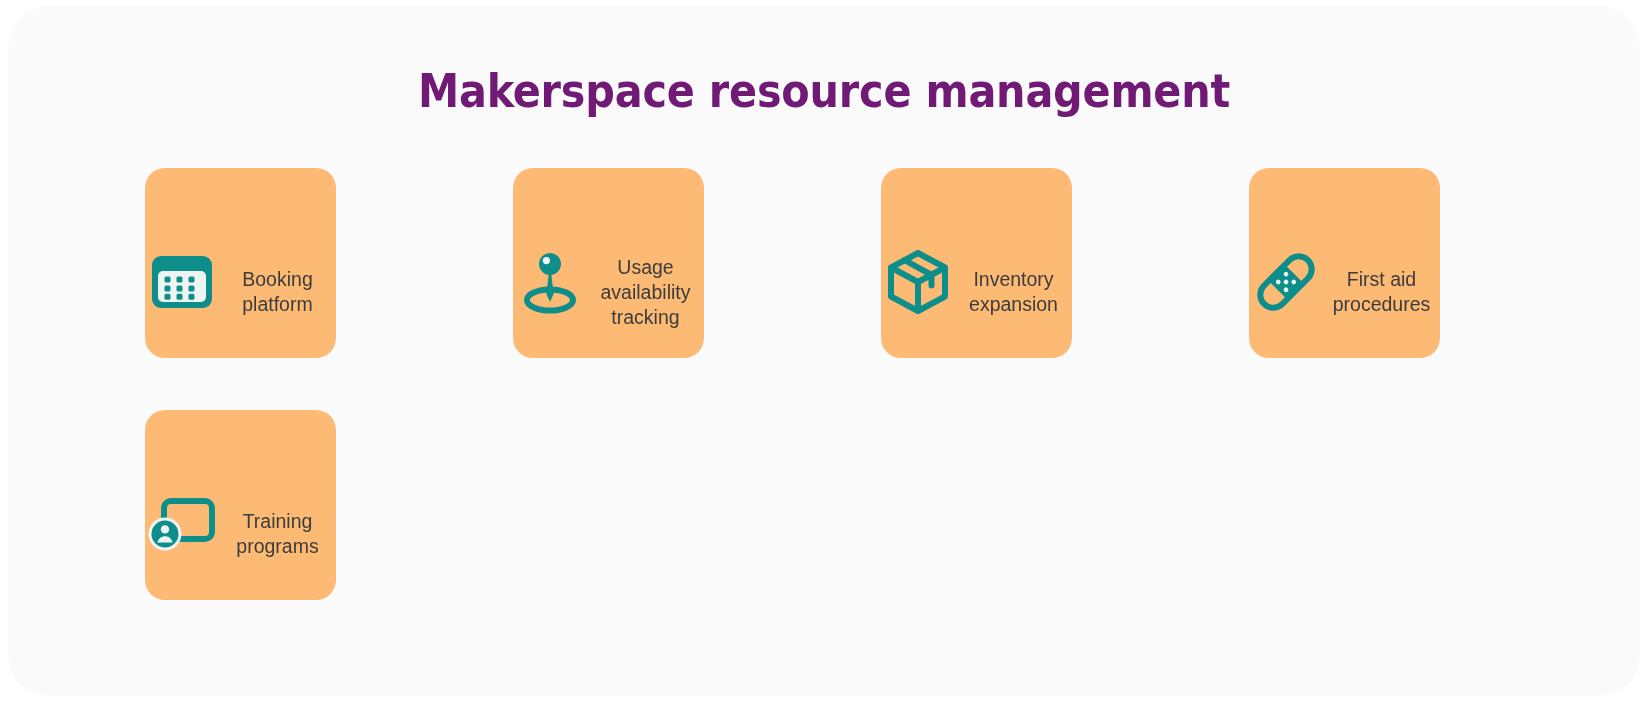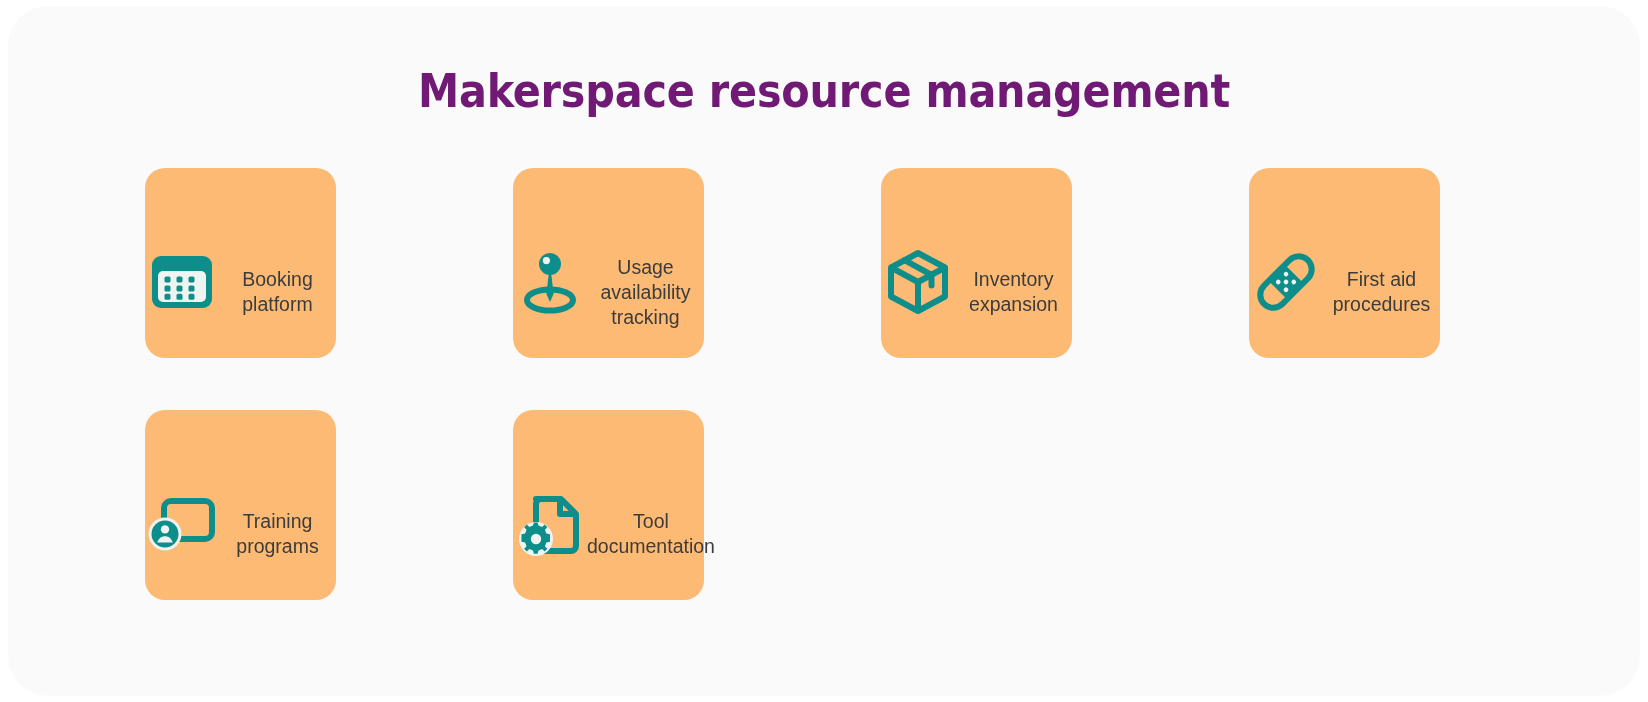--- a/index.html
+++ b/index.html
@@ -171,28 +171,15 @@
           <circle cx="20" cy="47" r="16.5" fill="#eef4f2"></circle>
           <circle cx="20" cy="47" r="13.5" fill="#0d8e8a"></circle>
           <circle cx="20" cy="42.4" r="4.2" fill="#eef4f2"></circle>
           <path d="M12.3 55.5 C13.6 51.2 16.5 49.2 20 49.2 C23.5 49.2 26.4 51.2 27.7 55.5 Z" fill="#eef4f2"></path>
         </svg>
       </span>
       <span class="card-label">Training
 programs</span>
     </div>
 
-    <div class="card">
-      <span class="card-icon">
-        <svg width="74" height="74" viewBox="0 0 74 74">
-          <path d="M23 12 L48 12 L63 27 L63 59 C63 62 60.8 64 58 64 L28 64 C25.2 64 23 62 23 59 L23 17 C23 14 25.2 12 28 12 Z" fill="none" stroke="#0d8e8a" stroke-width="6" stroke-linejoin="round"></path>
-          <path d="M47 12 L47 27 L63 27" fill="none" stroke="#0d8e8a" stroke-width="6" stroke-linejoin="round"></path>
-          <circle cx="23" cy="52" r="17" fill="#eef4f2"></circle>
-          <path d="M23 38.5 L27 40 L29.6 37.4 L32.6 40.4 L30 43 L31.5 47 L35.5 48 L35.5 56 L31.5 57 L30 61 L32.6 63.6 L29.6 66.6 L27 64 L23 65.5 L22 69 L18 69 L17 65.5 L13 64 L10.4 66.6 L7.4 63.6 L10 61 L8.5 57 L4.5 56 L4.5 48 L8.5 47 L10 43 L7.4 40.4 L10.4 37.4 L13 40 L17 38.5 L18 35 L22 35 Z" transform="translate(2.5,-0.5) scale(0.92) translate(2,4)" fill="#0d8e8a"></path>
-          <circle cx="23" cy="52" r="5.2" fill="#eef4f2"></circle>
-        </svg>
-      </span>
-      <span class="card-label">Tool
-documentation</span>
-    </div>
 
   </div>
 </div>
 
 </body></html>

